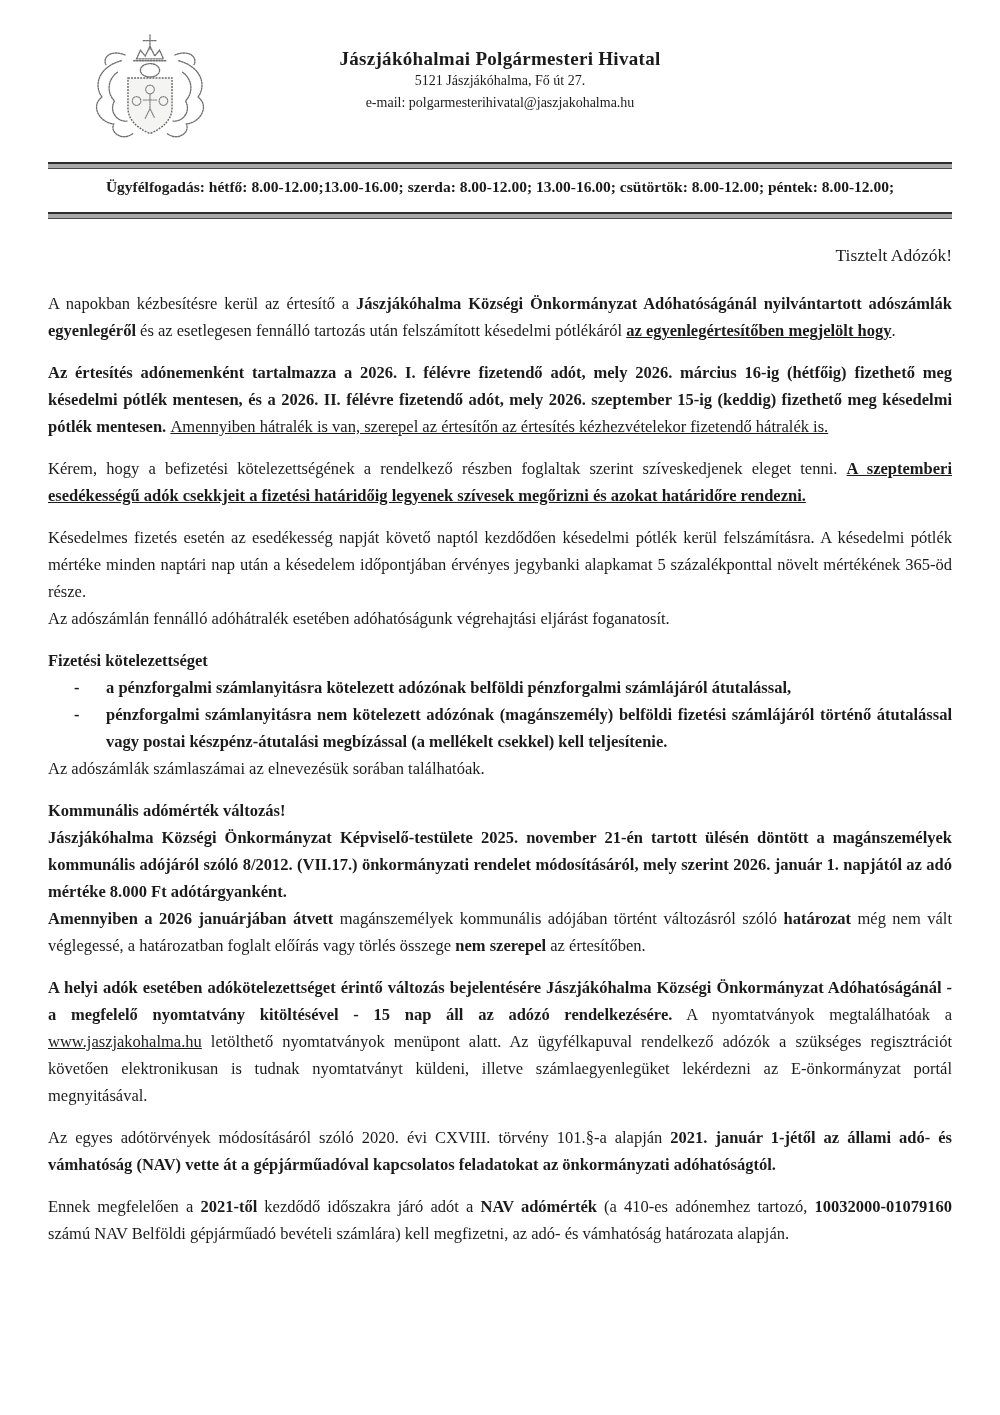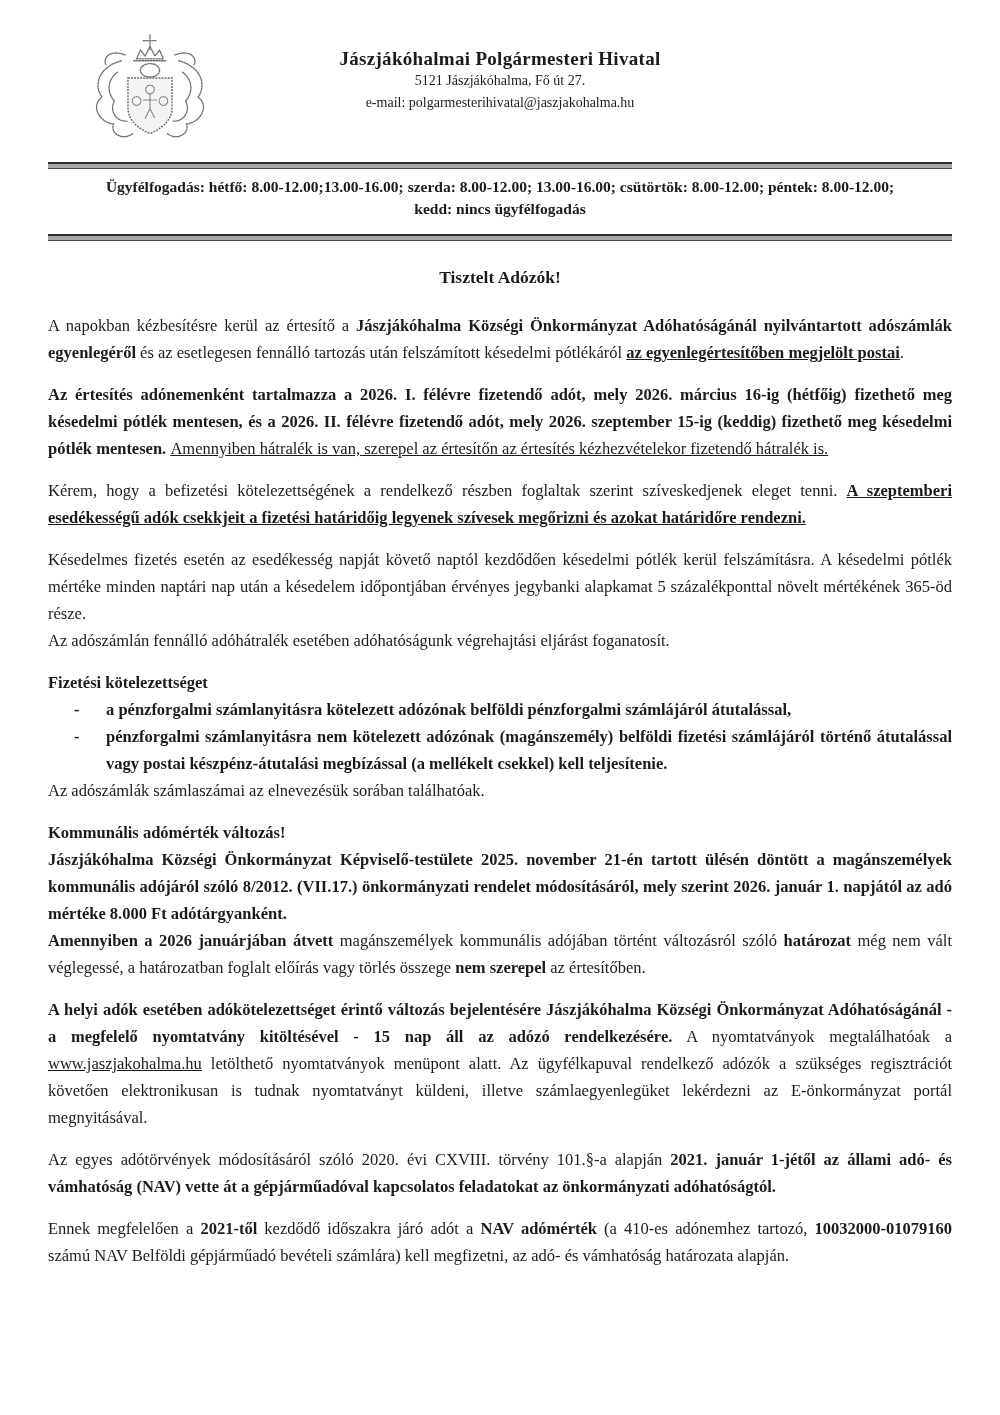--- a/index.html
+++ b/index.html
@@ -22,21 +22,21 @@
   .header-line{font-size:14px;line-height:22px;}
   
   .rule{
     height:4px;background:#a8a8a8;
     border-top:2px solid #2e2e2e;border-bottom:1px solid #4a4a4a;
   }
   .rule-top{margin-top:10px;}
   .rule-bottom{margin-top:8px;}
   .hours{text-align:center;font-size:15.5px;line-height:22px;padding:7px 0 6px 0;font-weight:bold;}
   
-  .salutation{text-align:center;font-weight:bold;font-size:17.5px;margin-top:26px;}
+  .salutation{text-align:right;font-weight:normal;font-size:17.5px;margin-top:26px;}
   .body-text{margin-top:24px;font-size:16.5px;line-height:27px;text-align:justify;}
   .para{margin:0 0 15px 0;}
   .b{font-weight:bold;}
   .u{text-decoration:underline;}
   .bullet{display:flex;padding-left:26px;}
   .bullet .marker{width:32px;flex:0 0 32px;text-align:left;font-weight:bold;}
   .bullet .btext{flex:1;text-align:justify;}
 </style>
 </head>
 <body>
@@ -77,29 +77,28 @@
     <div class="header-text">
       <div class="org-name">Jászjákóhalmai Polgármesteri Hivatal</div>
       <div class="header-line">5121 Jászjákóhalma, Fő út 27.</div>
       <div class="header-line">e-mail: polgarmesterihivatal@jaszjakohalma.hu</div>
     </div>
   </div>
 
   <div class="rule rule-top"></div>
   <div class="hours">
     <div>Ügyfélfogadás: hétfő: 8.00-12.00;13.00-16.00; szerda: 8.00-12.00; 13.00-16.00; csütörtök: 8.00-12.00; péntek: 8.00-12.00;</div>
-    <div>kedd: nincs ügyfélfogadás</div>
   </div>
   <div class="rule rule-bottom"></div>
 
   <div class="salutation">Tisztelt Adózók!</div>
 
   <div class="body-text">
 
-    <div class="para"><span>A napokban kézbesítésre kerül az értesítő a </span><span class="b">Jászjákóhalma Községi Önkormányzat Adóhatóságánál nyilvántartott adószámlák egyenlegéről</span><span> és az esetlegesen fennálló tartozás után felszámított késedelmi pótlékáról </span><span class="b u">az egyenlegértesítőben megjelölt postai</span><span>.</span></div>
+    <div class="para"><span>A napokban kézbesítésre kerül az értesítő a </span><span class="b">Jászjákóhalma Községi Önkormányzat Adóhatóságánál nyilvántartott adószámlák egyenlegéről</span><span> és az esetlegesen fennálló tartozás után felszámított késedelmi pótlékáról </span><span class="b u">az egyenlegértesítőben megjelölt hogy</span><span>.</span></div>
 
     <div class="para"><span class="b">Az értesítés adónemenként tartalmazza a 2026. I. félévre fizetendő adót, mely 2026. március 16-ig (hétfőig) fizethető meg késedelmi pótlék mentesen, és a 2026. II. félévre fizetendő adót, mely 2026. szeptember 15-ig (keddig) fizethető meg késedelmi pótlék mentesen. </span><span class="u">Amennyiben hátralék is van, szerepel az értesítőn az értesítés kézhezvételekor fizetendő hátralék is.</span></div>
 
     <div class="para"><span>Kérem, hogy a befizetési kötelezettségének a rendelkező részben foglaltak szerint szíveskedjenek eleget tenni. </span><span class="b u">A szeptemberi esedékességű adók csekkjeit a fizetési határidőig legyenek szívesek megőrizni és azokat határidőre rendezni.</span></div>
 
     <div class="para"><span>Késedelmes fizetés esetén az esedékesség napját követő naptól kezdődően késedelmi pótlék kerül felszámításra. A késedelmi pótlék mértéke minden naptári nap után a késedelem időpontjában érvényes jegybanki alapkamat 5 százalékponttal növelt mértékének 365-öd része.</span><br><span>Az adószámlán fennálló adóhátralék esetében adóhatóságunk végrehajtási eljárást foganatosít.</span></div>
 
     <div class="para">
       <div><span class="b">Fizetési kötelezettséget</span></div>
       <div class="bullet">

